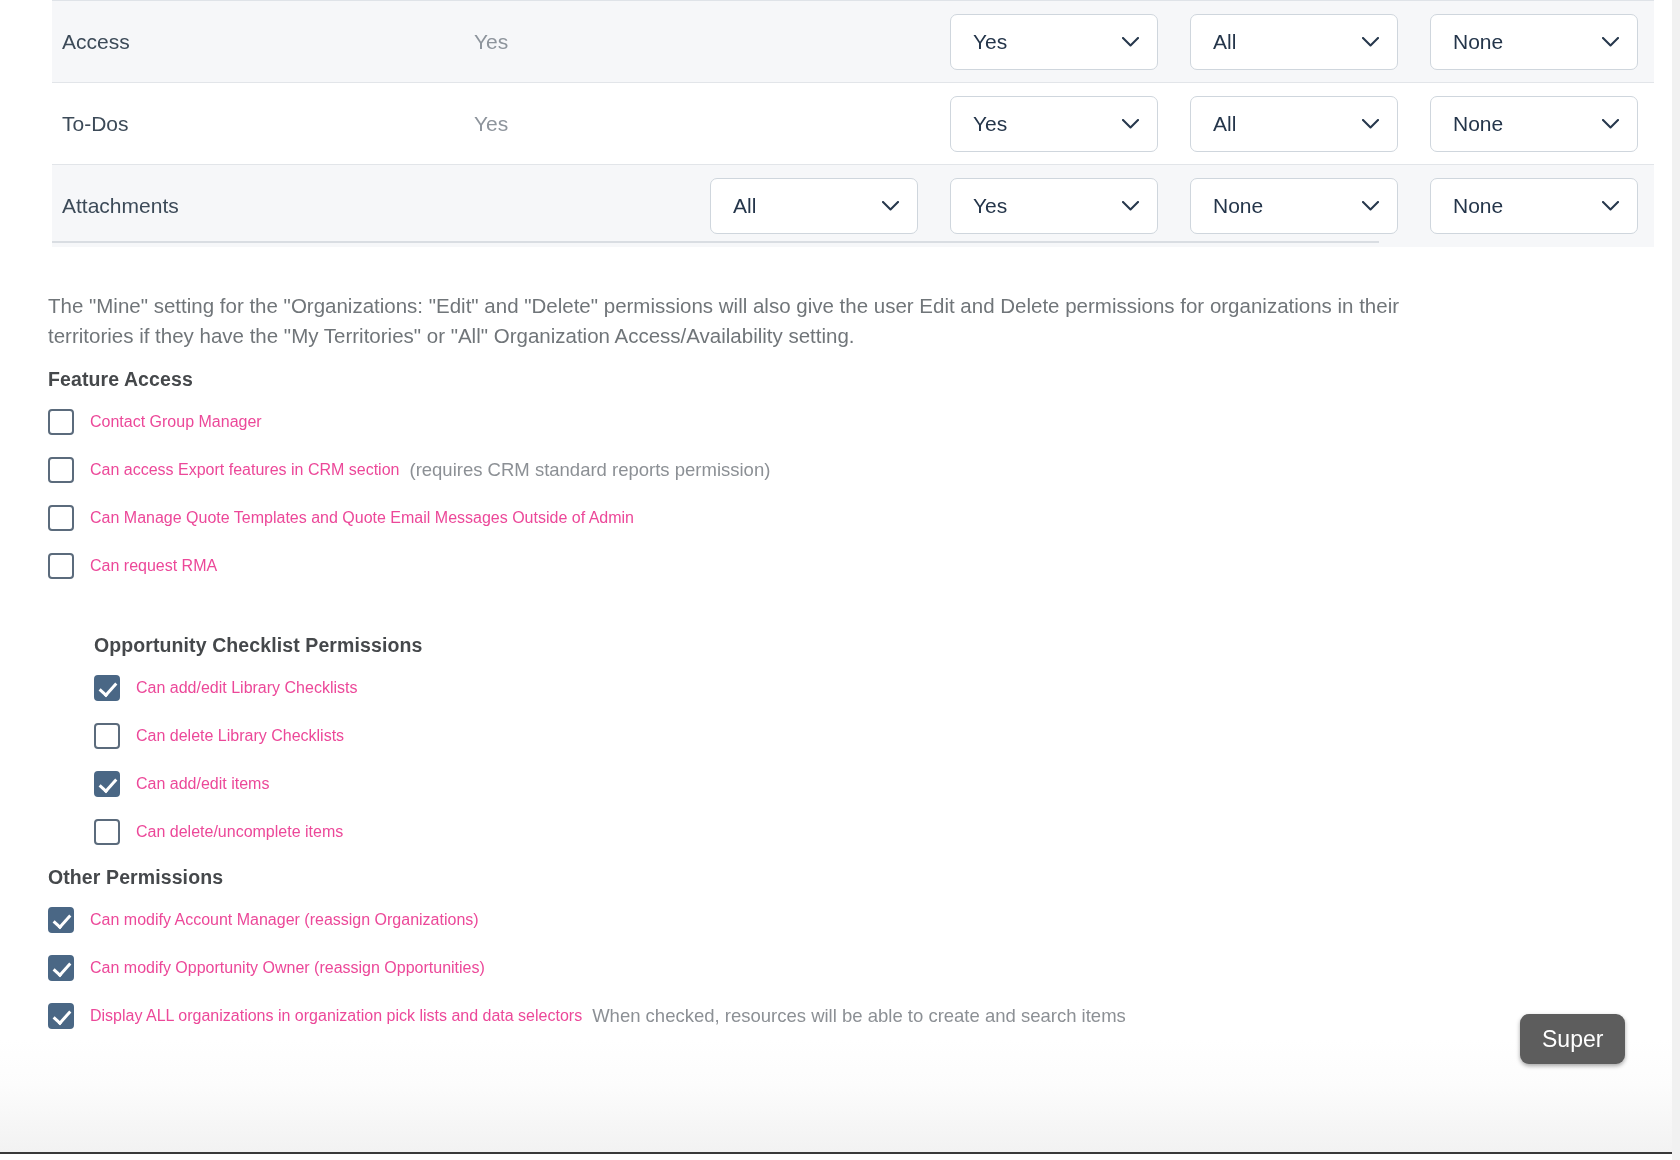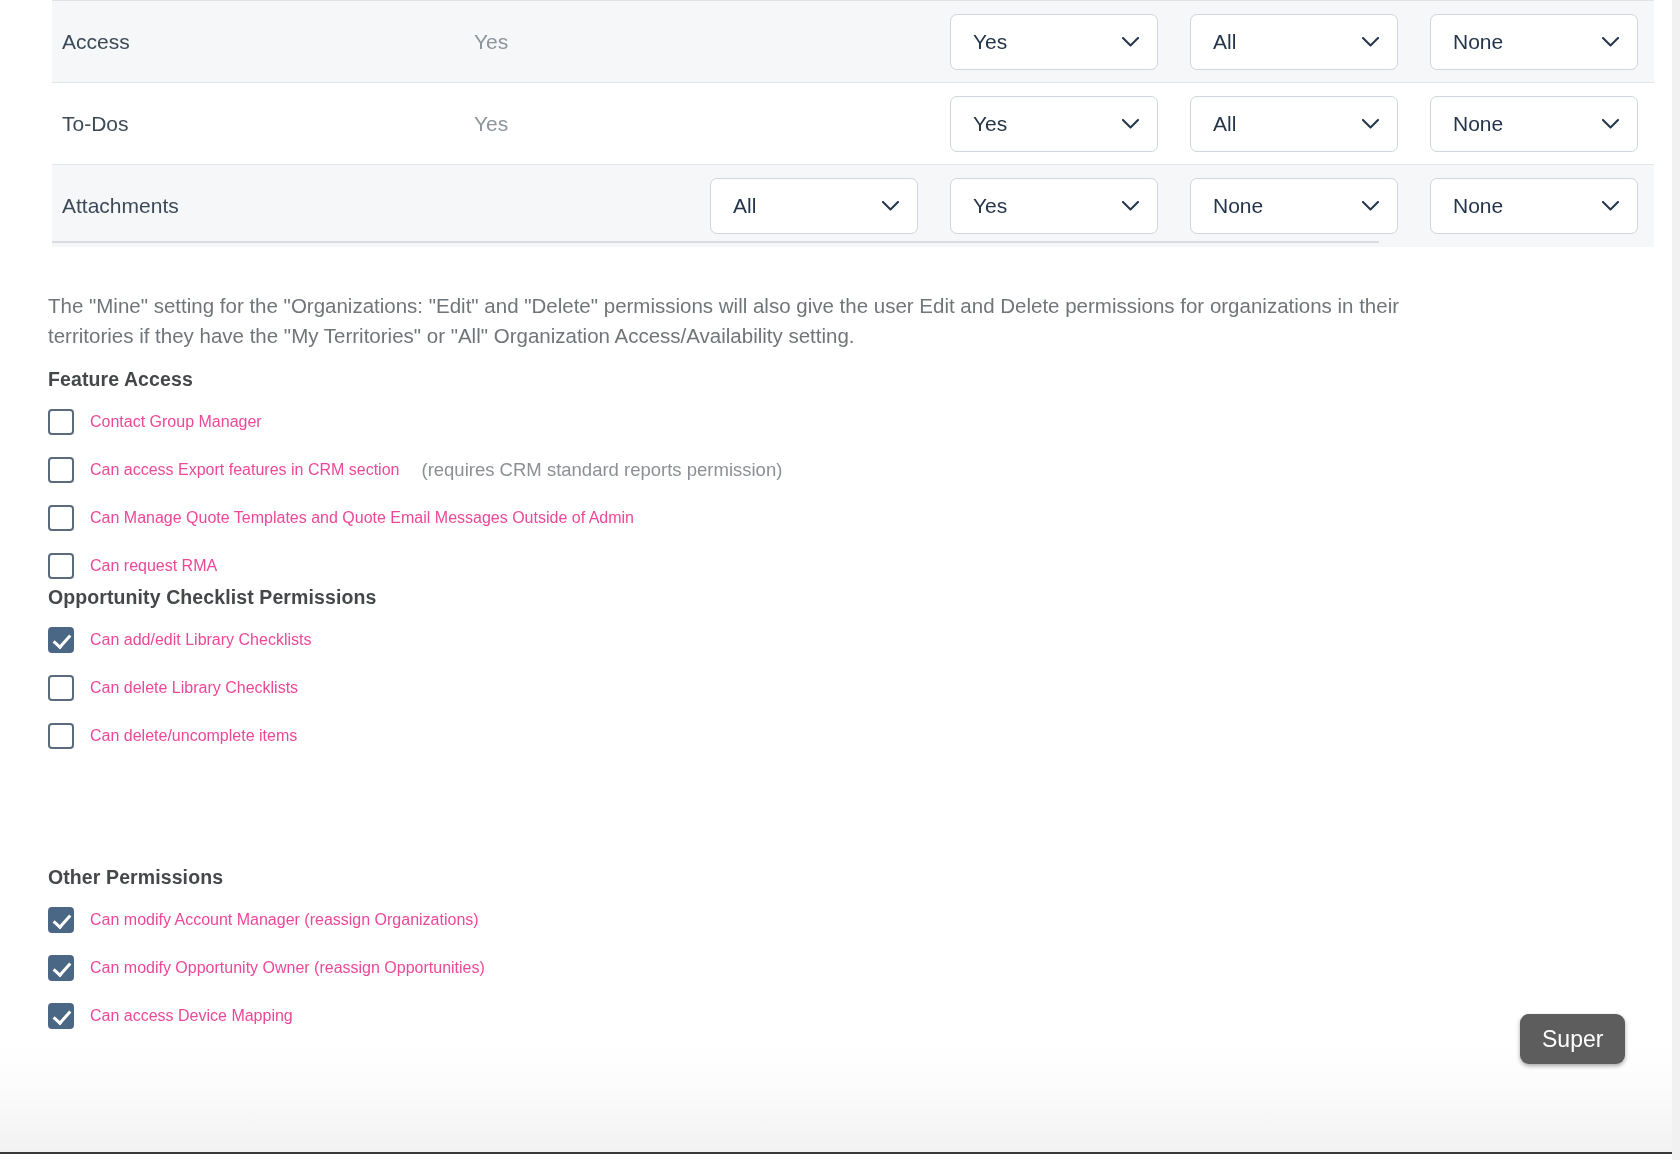--- a/index.html
+++ b/index.html
@@ -158,21 +158,21 @@
     transform: rotate(42deg);
   }
   .cb-label {
     font-size: 16px;
     color: #ec4899;
     white-space: nowrap;
   }
   .cb-note {
     font-size: 18.5px;
     color: #8c9095;
-    margin-left: 22px;
+    margin-left: 10px;
     white-space: nowrap;
   }
 
   
   .bottom-band {
     position: absolute;
     left: 0;
     top: 1040px;
     width: 1680px;
     height: 112px;
@@ -384,51 +384,51 @@
       </div>
       <div class="cb-row">
         <span class="cbox"></span>
         <span class="cb-label">Can Manage Quote Templates and Quote Email Messages Outside of Admin</span>
       </div>
       <div class="cb-row">
         <span class="cbox"></span>
         <span class="cb-label">Can request RMA</span>
       </div>
     </div>
-  <div class="section" id="section-1" style="top:586px;">
+  <div class="section" id="section-1" style="top:634px;margin-left:46px;">
       <div class="section-title">Opportunity Checklist Permissions</div>
       <div class="cb-row">
         <span class="cbox checked"></span>
         <span class="cb-label">Can add/edit Library Checklists</span>
       </div>
       <div class="cb-row">
         <span class="cbox"></span>
         <span class="cb-label">Can delete Library Checklists</span>
+      </div>
+      <div class="cb-row">
+        <span class="cbox checked"></span>
+        <span class="cb-label">Can add/edit items</span>
       </div>
       <div class="cb-row">
         <span class="cbox"></span>
         <span class="cb-label">Can delete/uncomplete items</span>
       </div>
     </div>
   <div class="section" id="section-2" style="top:866px;">
       <div class="section-title">Other Permissions</div>
       <div class="cb-row">
         <span class="cbox checked"></span>
         <span class="cb-label">Can modify Account Manager (reassign Organizations)</span>
       </div>
       <div class="cb-row">
         <span class="cbox checked"></span>
         <span class="cb-label">Can modify Opportunity Owner (reassign Opportunities)</span>
       </div>
       <div class="cb-row">
         <span class="cbox checked"></span>
-        <span class="cb-label">Can access Device Mapping</span>
-      </div>
-      <div class="cb-row">
-        <span class="cbox checked"></span>
         <span class="cb-label">Display ALL organizations in organization pick lists and data selectors</span>
         <span class="cb-note">When checked, resources will be able to create and search items</span>
       </div>
     </div>
 
   <div class="bottom-band"></div>
 
   <div class="tooltip">
     <span>Super</span>
   </div>

